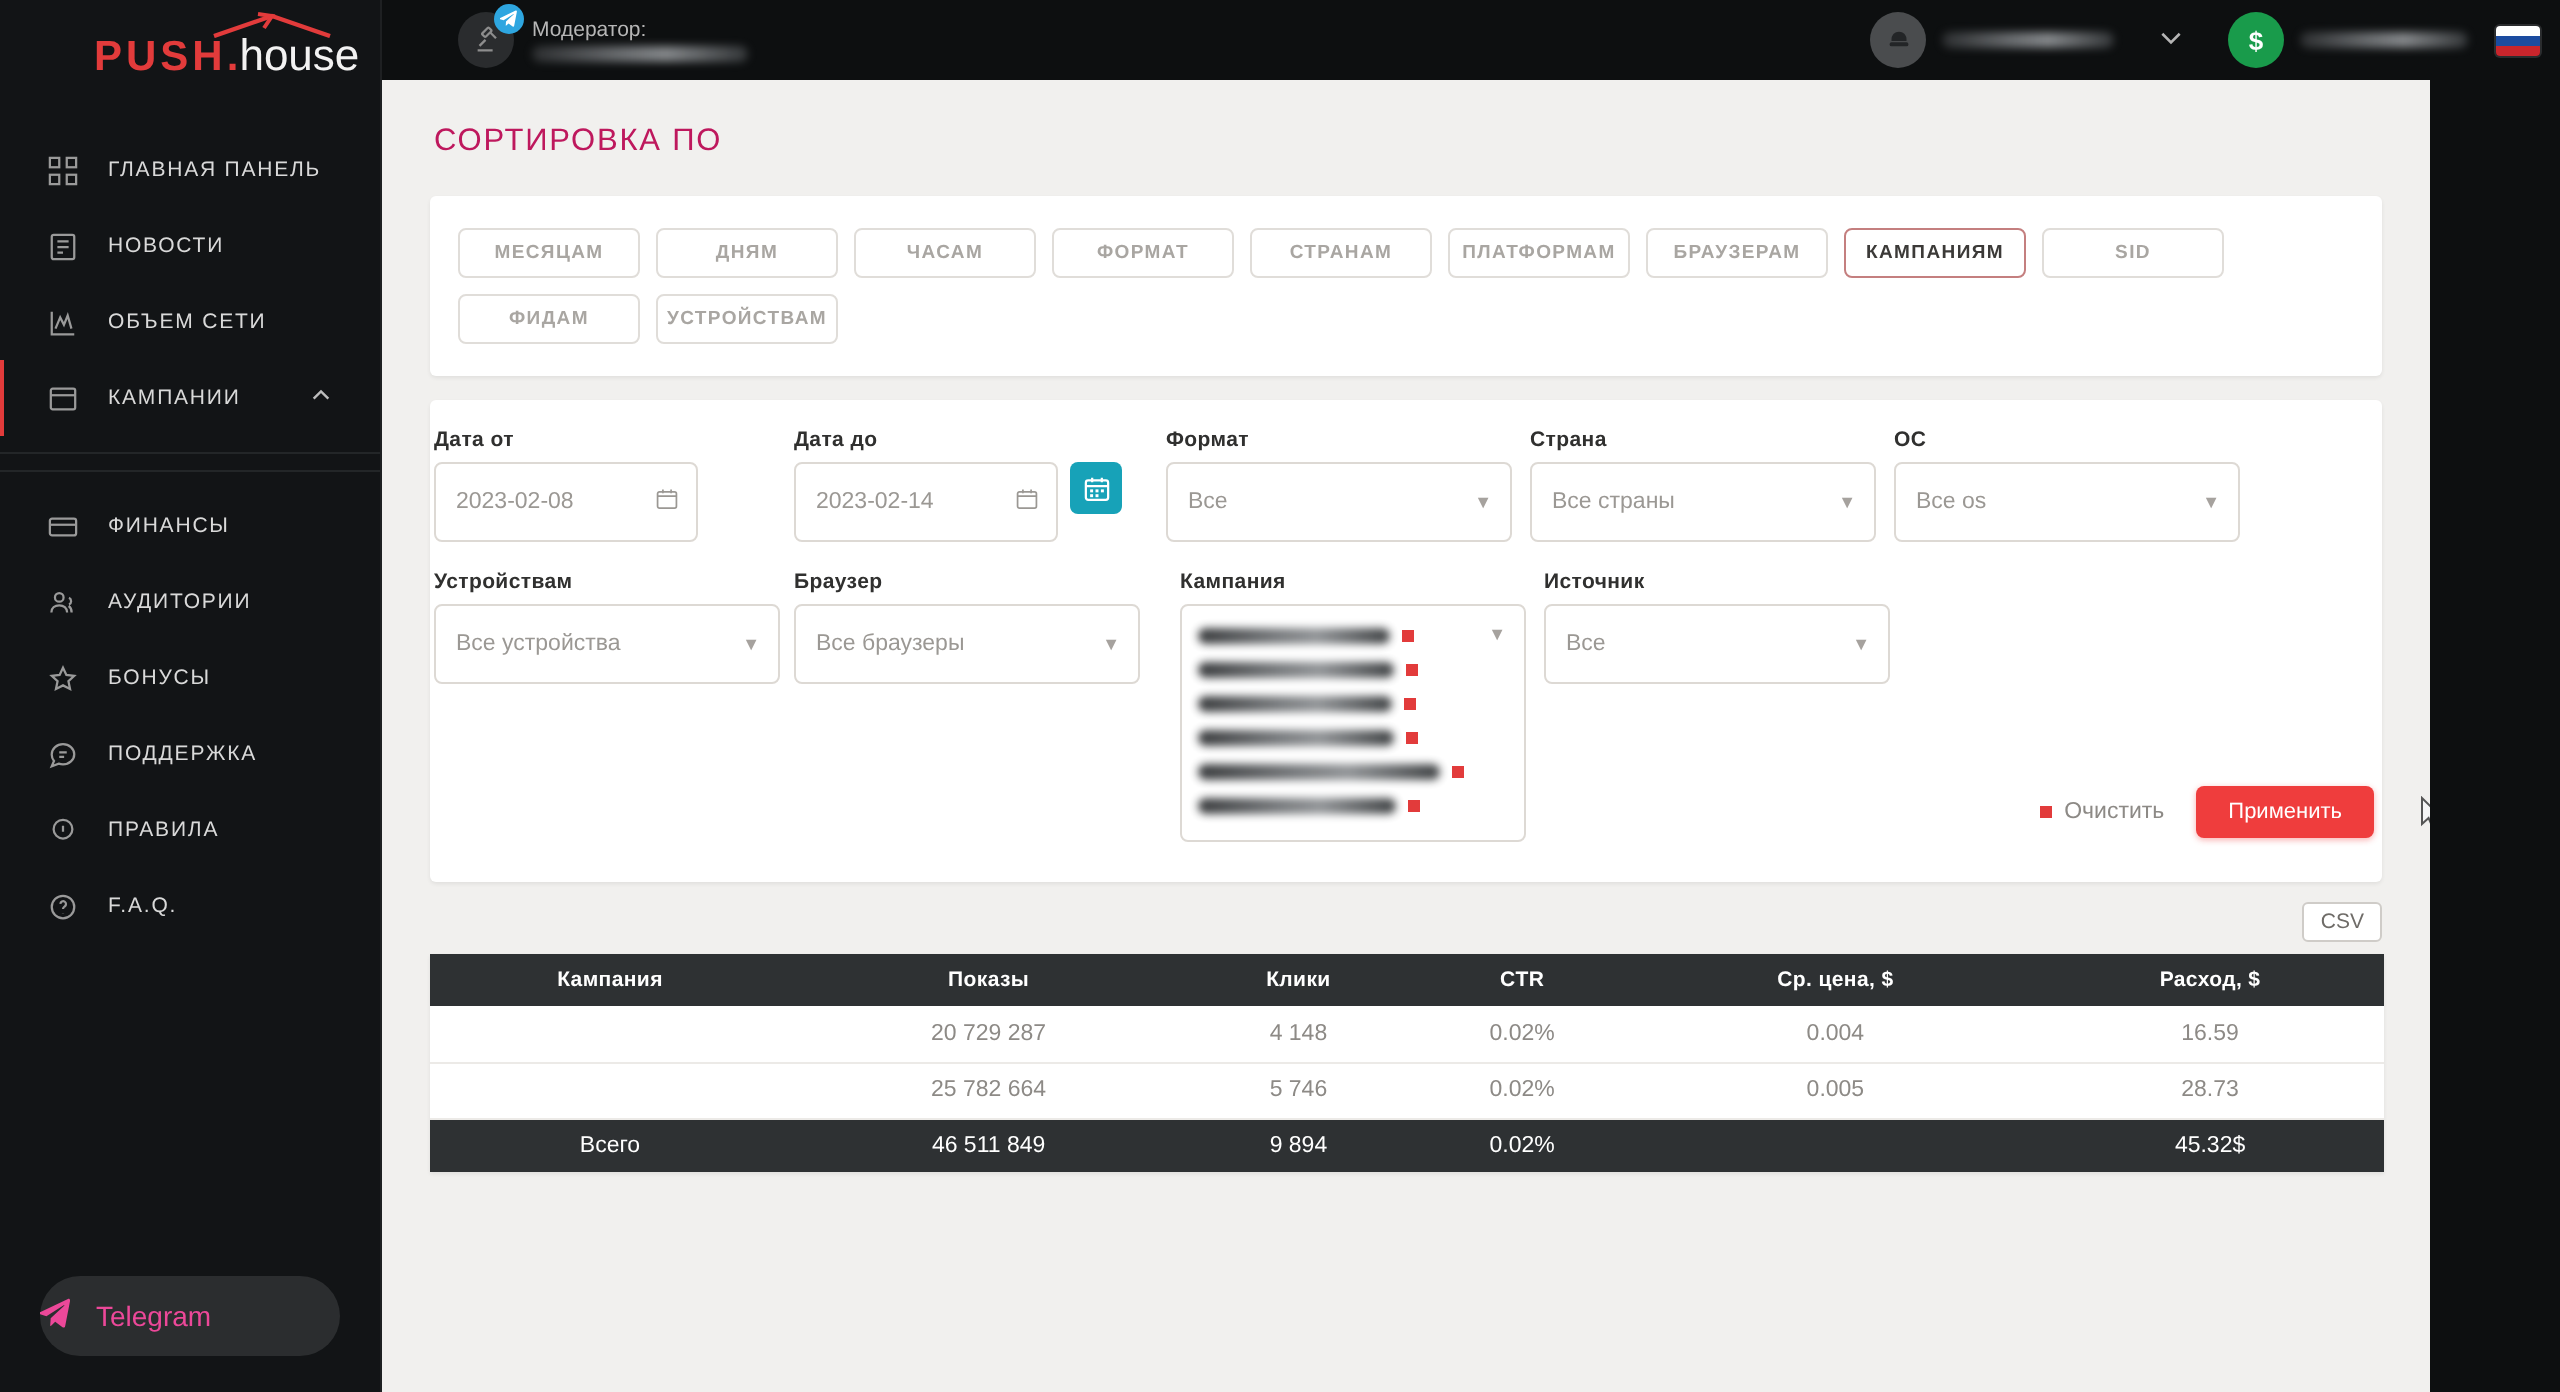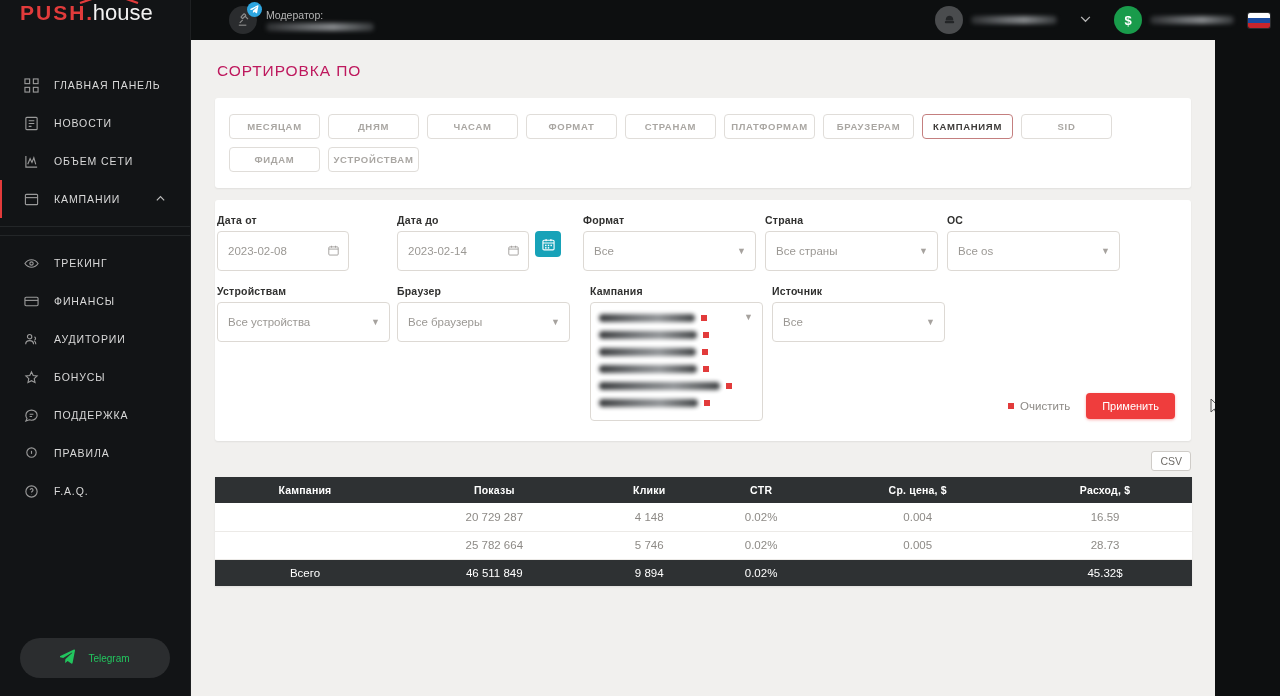--- a/index.html
+++ b/index.html
@@ -12,21 +12,21 @@
   .app { position: relative; width: 1280px; height: 696px; display: flex; background:#0d0f10; }
 
   
   .sidebar {
     width: 191px; height: 696px; flex: 0 0 191px;
     background: #121416;
     border-right: 1px solid #1e2022;
     position: relative;
     display: flex; flex-direction: column;
   }
-  .logo-wrap { height: 56px; display: flex; padding-left: 20px; }
+  .logo-wrap { height: 56px; display: flex; align-items: center; padding-left: 20px; margin-left: 27px; }
   .logo { font-size: 21px; letter-spacing: .5px; position: relative; display:flex; align-items:baseline; }
   .logo .push { color:#e23b3b; font-weight: 700; letter-spacing: 2px; font-size: 21px; }
   .logo .dot { color:#e23b3b; font-weight:700; }
   .logo .house { color:#f2f2f2; font-weight: 400; font-size: 22px; letter-spacing:0px;}
   .logo .roof { position:absolute; left:58px; top:-9px; width:62px; height:13px; }
 
   .nav { margin-top: 10px; }
   .nav-item {
     display: flex; align-items: center; gap: 14px;
     height: 38px; padding-left: 22px; cursor: pointer; position: relative;
@@ -46,22 +46,22 @@
     display:flex; align-items:center; height: 21px; padding-left: 22px;
     color:#a6a6a6; font-size: 11.5px; cursor:pointer; position:relative; letter-spacing:.1px;
   }
   .sub-item.current {
     background: linear-gradient(90deg, rgba(226,59,59,.28) 0%, rgba(226,59,59,.16) 55%, rgba(226,59,59,0) 100%);
     color:#d4d4d4;
     border-radius: 0 12px 12px 0;
   }
   .tg-btn {
     margin: 14px 20px 18px 20px; height: 40px; border-radius: 22px;
-    background:#2b2d2f; display:flex; align-items:center; justify-content:center; gap:12px;
-    color:#22c55e; font-size:10px; cursor:pointer;
+    background:#2b2d2f; display:flex; align-items:center; gap:12px;
+    color:#ec4899; font-size:14px; cursor:pointer;
   }
   .spacer { flex: 1 1 auto; }
 
   
   .main { flex: 1 1 auto; position: relative; background:#0d0f10; }
 
   .topbar { height: 40px; display:flex; align-items:center; padding-left: 12px; gap: 0; }
   .person { display:flex; align-items:center; gap:9px; margin-right: 24px; position:relative; }
   .person .av {
     width: 28px; height:28px; border-radius:50%; background:#2a2c2e;
@@ -129,21 +129,21 @@
     display:flex;align-items:center;justify-content:center; color:#fff; cursor:pointer;
     margin-top: 17px; margin-left: 6px; flex:0 0 26px;
   }
   .multiselect {
     width: 173px; min-height: 100px; border:1px solid #ddd9d4; border-radius:4px; background:#fff;
     padding: 7px 8px 8px 8px; position:relative; cursor:pointer;
   }
   .ms-caret { position:absolute; right:9px; top:9px; color:#a6a29e; font-size:9px; }
   .ms-item { display:flex; align-items:center; gap:6px; height: 15px; margin-bottom: 2px; }
   .ms-x { width:6px;height:6px;background:#e23b3b; flex:0 0 6px; }
-  .clear-apply { position:absolute; right: 16px; bottom: 22px; display:flex; align-items:center; gap: 16px;}
+  .clear-apply { position:absolute; right: 4px; bottom: 22px; display:flex; align-items:center; gap: 16px;}
   .clear-link { display:flex; align-items:center; gap:6px; color:#8d8a86; font-size:11.5px; cursor:pointer;}
   .clear-x { width:6px;height:6px;background:#e23b3b;}
   .apply-btn {
     background:#ef3d3d; color:#fff; border:none; border-radius:4px;
     height: 26px; padding: 0 16px; font-size: 11px; cursor:pointer; font-family:inherit;
     box-shadow: 0 1px 3px rgba(239,61,61,.4);
   }
 
   .csv-row { display:flex; justify-content:flex-end; margin: 10px 0 6px 0; }
   .csv-btn {
@@ -237,29 +237,20 @@
               <path d="M2 8l4-4 4 4"></path>
             </svg>
         </span>
       </div>
 
       <div class="nav-sep"></div>
 
 
       <div class="nav-sep"></div>
 
-      <div class="nav-item">
-        <span class="ico">
-          <svg width="15" height="15" viewBox="0 0 16 16" fill="none" stroke="currentColor" stroke-width="1.2">
-            <path d="M1 8s2.6-4 7-4 7 4 7 4-2.6 4-7 4-7-4-7-4z"></path>
-              <circle cx="8" cy="8" r="1.8"></circle>
-          </svg>
-        </span>
-        <span class="lbl">Трекинг</span>
-      </div>
 
       <div class="nav-item">
         <span class="ico">
           <svg width="15" height="15" viewBox="0 0 16 16" fill="none" stroke="currentColor" stroke-width="1.2">
             <rect x="1" y="3.5" width="14" height="9" rx="1.2"></rect>
               <path d="M1 6.8h14"></path>
           </svg>
         </span>
         <span class="lbl">Финансы</span>
       </div>

